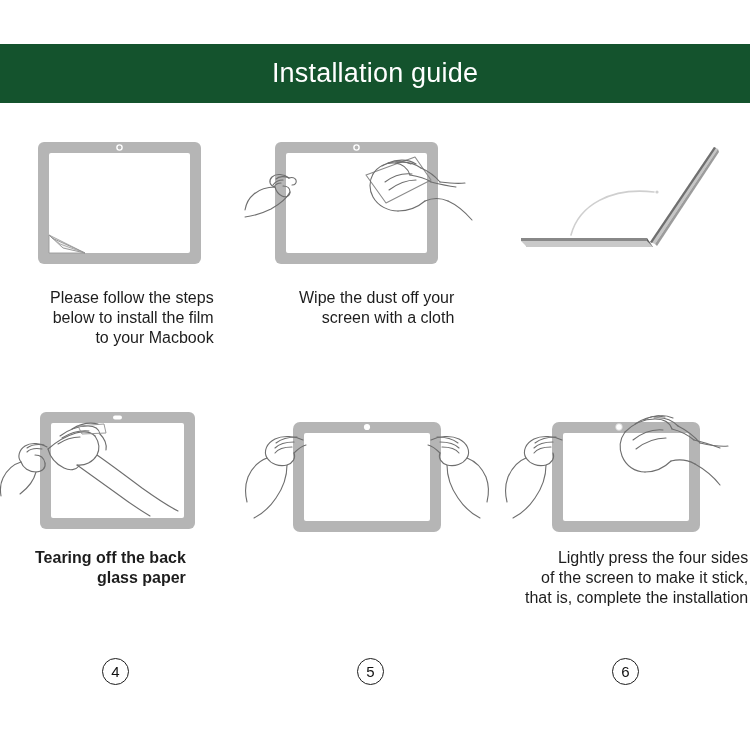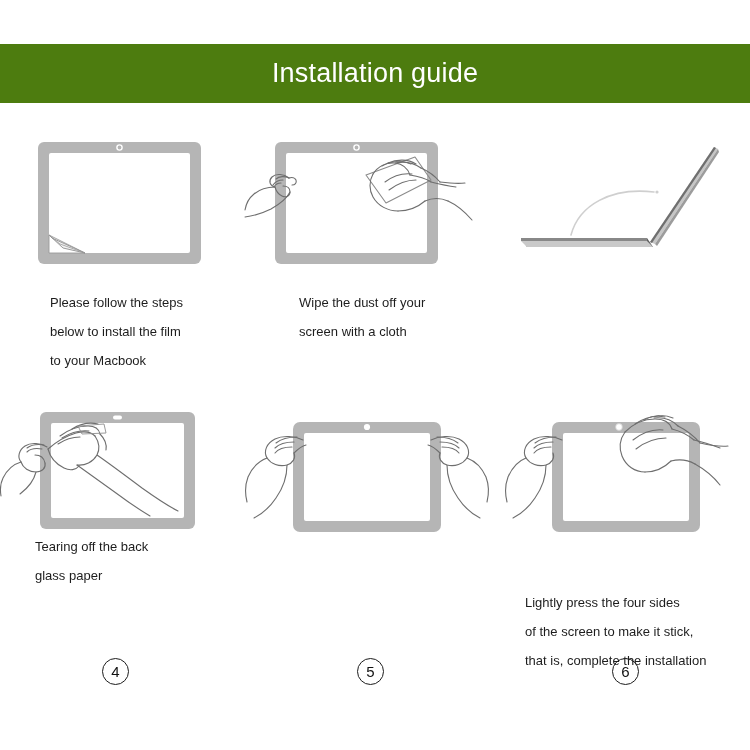--- a/index.html
+++ b/index.html
@@ -16,21 +16,21 @@
     position: relative;
   }
 
   
   .header-bar {
     position: absolute;
     left: 0;
     top: 44px;
     width: 750px;
     height: 59px;
-    background: #4d7c0f;
+    background: #14532d;
     display: flex;
     align-items: center;
     justify-content: center;
   }
   .header-title {
     color: #ffffff;
     font-size: 27px;
     font-weight: 400;
     letter-spacing: 0.2px;
     line-height: 1;
@@ -55,24 +55,25 @@
     position: relative;
   }
   .step-art svg {
     display: block;
     position: absolute;
     top: 0;
     left: 0;
     overflow: visible;
   }
   .step-caption {
-    font-size: 13px;
-    line-height: 29px;
+    font-size: 16px;
+    line-height: 20px;
     color: #1d1d1d;
     white-space: pre-line;
+    text-align: right;
   }
   .step-num {
     position: absolute;
     width: 25px;
     height: 25px;
     border: 1.3px solid #1d1d1d;
     border-radius: 50%;
     display: flex;
     align-items: center;
     justify-content: center;
@@ -86,27 +87,27 @@
   .s1 .step-caption { position: absolute; left: 50px; top: 158px; }
   .s1 .step-num { left: 102px; top: 360px; }
 
   .s2 .step-caption { position: absolute; left: 54px; top: 158px; }
   .s2 .step-num { left: 100px; top: 360px; }
 
   .s3 .step-caption { position: absolute; left: 22px; top: 158px; }
   .s3 .step-num { left: 110px; top: 360px; }
 
   
-  .s4 .step-caption { position: absolute; left: 35px; top: 132px; }
+  .s4 .step-caption { position: absolute; left: 35px; top: 148px; font-weight: bold; }
   .s4 .step-num { left: 102px; top: 258px; }
 
   .s5 .step-caption { position: absolute; left: 30px; top: 148px; }
   .s5 .step-num { left: 112px; top: 258px; }
 
-  .s6 .step-caption { position: absolute; left: 18px; top: 148px; margin-top: 40px; }
+  .s6 .step-caption { position: absolute; left: 18px; top: 148px; }
   .s6 .step-num { left: 105px; top: 258px; }
 </style>
 </head>
 <body>
 
 <div class="header-bar">
   <div class="header-title">Installation guide</div>
 </div>
 
 <div class="steps-grid">

